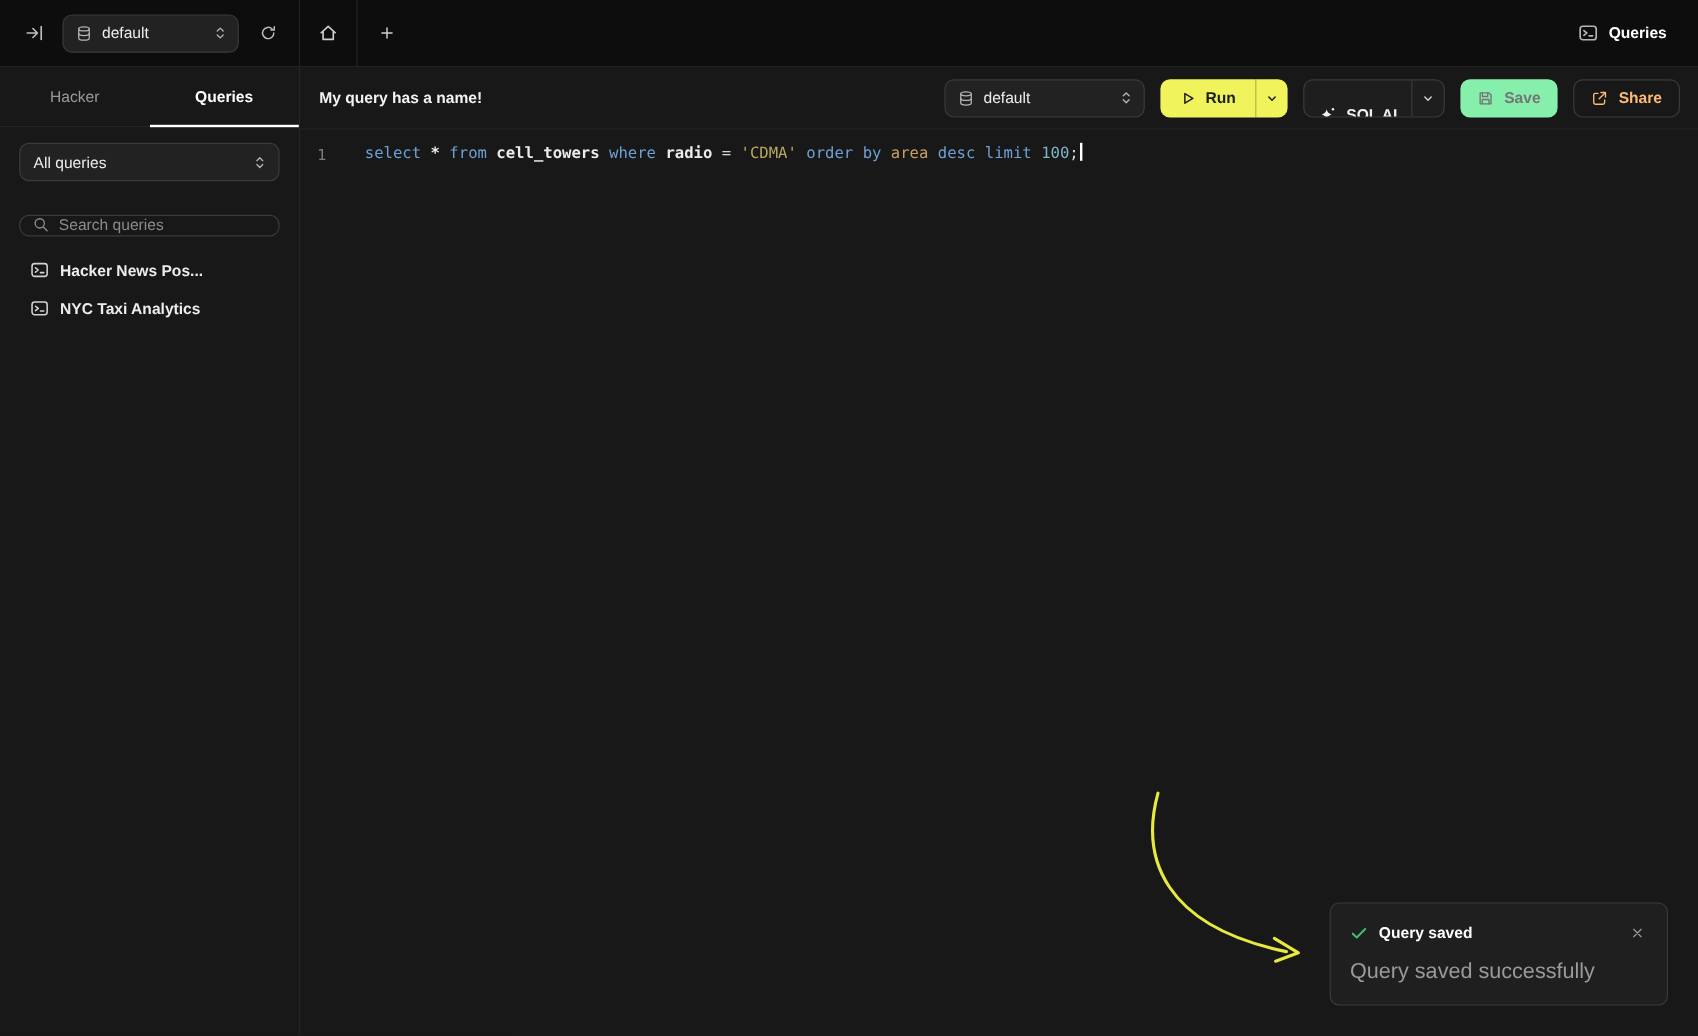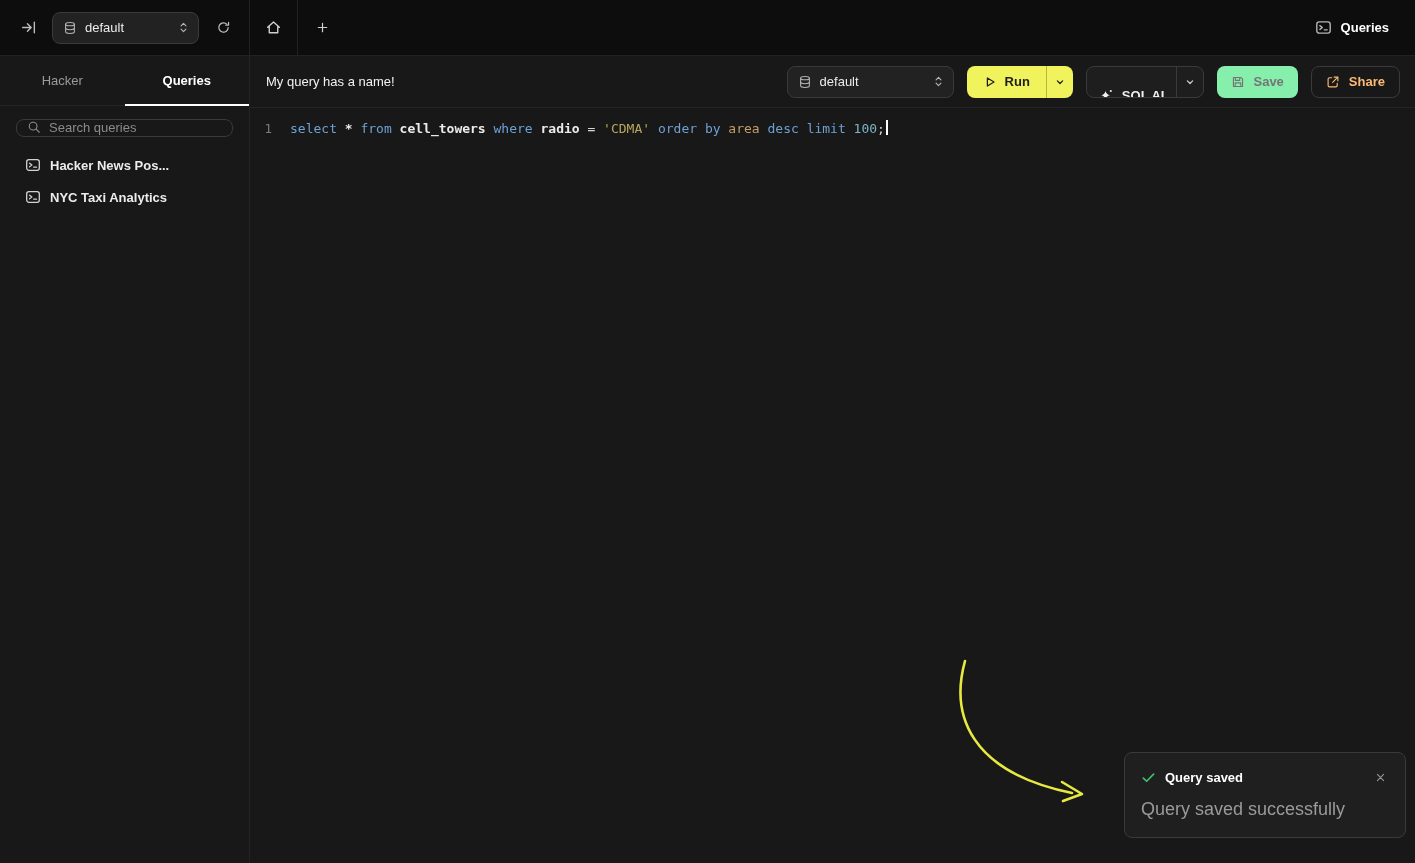--- a/index.html
+++ b/index.html
@@ -99,21 +99,21 @@
   }
   .query-item.selected { background: #2a2a2a; }
   .query-item .q-icon { color: #d2d2d2; flex: none; display: flex; }
 
   
   .main { position: absolute; left: 250px; top: 56px; right: 0; bottom: 0; background: #181818; }
   .main-header {
     height: 52px; display: flex; align-items: center;
     padding: 0 15px 0 16px; border-bottom: 1px solid #242424;
   }
-  .main-title { font-weight: 400; color: #f2f2f2; }
+  .main-title { font-weight: 700; color: #f2f2f2; }
   .controls { margin-left: auto; display: flex; align-items: center; gap: 13px; }
   .ctl-select {
     width: 167px; height: 32px; background: #222; border: 1px solid #3a3a3a; border-radius: 8px;
     display: flex; align-items: center; gap: 8px; padding: 0 8px 0 10px; cursor: pointer; color: #ececec;
   }
   .ctl-select .lbl { flex: 1; text-align: left; }
   .run-btn {
     display: flex; height: 32px; border-radius: 8px; overflow: hidden;
     background: var(--yellow); color: #1d1d1d; cursor: pointer;
   }
@@ -136,37 +136,37 @@
     border: 1px solid #3a3a3a; border-radius: 8px; background: transparent; color: #fdba74;
     font-weight: 600; cursor: pointer; font-family: "Liberation Sans", sans-serif; font-size: 13px;
   }
 
   
   .editor {
     display: flex; padding-top: 11px;
     font-family: "DejaVu Sans Mono", monospace; font-size: 13px; line-height: 20px; cursor: text;
   }
   .gutter { width: 32px; flex: none; text-align: right; padding-right: 10px; color: #7c7c7c; font-size: 12.5px; }
-  .code-line { white-space: pre; padding-left: 8px; }
+  .code-line { white-space: pre; padding-left: 8px; margin-left: 14px; }
   .tok-keyword     { color: #6ea0d4; }
   .tok-ident       { color: #ecebe9; font-weight: 700; }
   .tok-string      { color: #b9a75c; }
   .tok-column      { color: #c79e63; }
   .tok-number      { color: #7db4c6; }
   .tok-operator    { color: #d6d6d6; }
   .tok-punctuation { color: #d6d6d6; }
   .tok-plain       { color: #d6d6d6; }
   .cursor { display: inline-block; width: 2px; height: 15px; background: #fff; vertical-align: -2px; margin-left: 1px; }
 
   
   .arrow-overlay { position: absolute; inset: 0; pointer-events: none; z-index: 5; }
 
   
   .toast {
-    position: absolute; right: 9px; bottom: 25px; width: 282px; z-index: 6;
+    position: absolute; right: 25px; bottom: 25px; width: 282px; z-index: 6;
     background: #1f1f1f; border: 1px solid #3a3a3a; border-radius: 8px;
     padding: 15px 16px 17px;
   }
   .toast-head { display: flex; align-items: center; gap: 9px; }
   .toast-title { font-weight: 700; color: #fff; font-size: 13px; }
   .toast-close {
     margin-left: auto; background: none; border: none; color: #9a9a9a; cursor: pointer;
     width: 18px; height: 18px; display: flex; align-items: center; justify-content: center;
   }
   .toast-msg { margin-top: 13px; color: #9a9a9a; font-size: 18px; }
@@ -236,20 +236,28 @@
     <span>Queries</span>
   </div>
 </div>
 
 <div class="sidebar">
   <div class="sidebar-tabs">
     <button class="sidebar-tab">Hacker</button>
     <button class="sidebar-tab active">Queries</button>
   </div>
   <div class="sidebar-body">
+    <div class="filter-select">
+      <span>All queries</span>
+      <span class="muted-icon">
+        <svg width="13" height="13" viewBox="0 0 16 16" fill="none" stroke="currentColor" stroke-width="1.4" stroke-linecap="round" stroke-linejoin="round">
+            <path d="M5 6L8 3l3 3M5 10l3 3 3-3"></path>
+          </svg>
+      </span>
+    </div>
 
 
     <div class="search-box">
       <span>
         <svg width="14" height="14" viewBox="0 0 16 16" fill="none" stroke="currentColor" stroke-width="1.3" stroke-linecap="round">
             <circle cx="7" cy="7" r="4.4"></circle>
             <path d="M10.4 10.4L14 14"></path>
           </svg>
       </span>
       <input type="text" placeholder="Search queries" style="">

